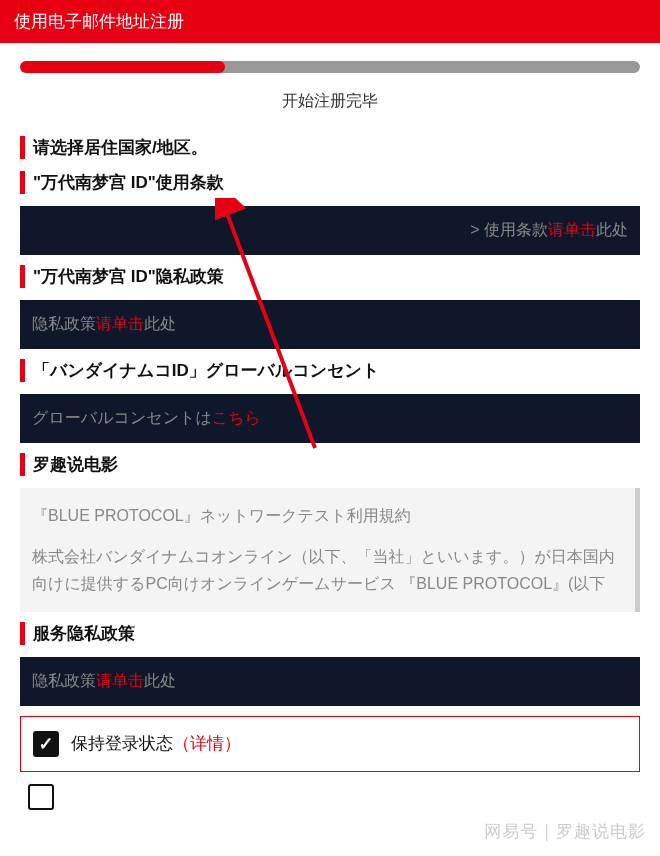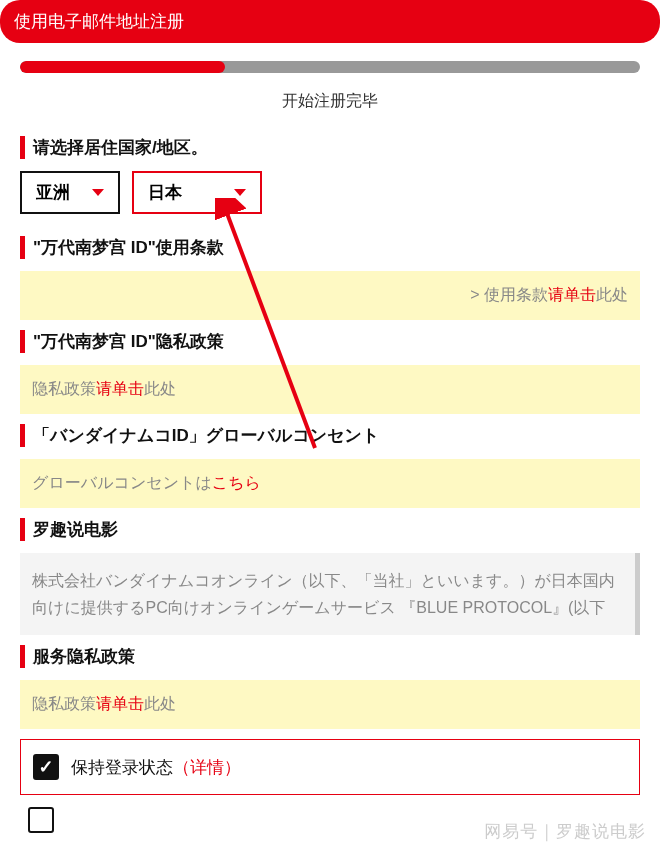--- a/index.html
+++ b/index.html
@@ -13,21 +13,20 @@
       width: 660px;
       height: 856px;
       overflow: hidden;
       position: relative;
     }
     .header {
       background: #e60012;
       color: #fff;
       padding: 10px 14px;
       font-size: 17px;
-      border-radius: 20px;
     }
     .content {
       padding: 18px 20px;
     }
     .progress-bar {
       height: 12px;
       background: #999;
       border-radius: 6px;
       overflow: hidden;
       margin-bottom: 18px;
@@ -76,21 +75,21 @@
     }
     .caret {
       width: 0;
       height: 0;
       border-left: 6px solid transparent;
       border-right: 6px solid transparent;
       border-top: 7px solid #e60012;
       margin-left: 16px;
     }
     .section-box {
-      background: #fef9c3;
+      background: #0f172a;
       padding: 14px 12px;
       font-size: 16px;
       color: #888;
       margin-bottom: 10px;
     }
     .section-box.right {
       text-align: right;
     }
     .link-red {
       color: #e60012;
@@ -165,48 +164,39 @@
 <div class="content">
   <div class="progress-bar">
     <div class="progress-fill"></div>
   </div>
   <div class="progress-labels">
     <span>开始注册</span>
     <span>完毕</span>
   </div>
 
   <div class="section-title">请选择居住国家/地区。</div>
-  <div class="dropdowns">
-    <div class="dropdown">
-      <span>亚洲</span>
-      <span class="caret"></span>
-    </div>
-    <div class="dropdown highlight">
-      <span>日本</span>
-      <span class="caret"></span>
-    </div>
-  </div>
 
   <div class="section-title">"万代南梦宫 ID"使用条款</div>
   <div class="section-box right">
     <span>&gt; 使用条款</span><span class="link-red">请单击</span><span>此处</span>
   </div>
 
   <div class="section-title">"万代南梦宫 ID"隐私政策</div>
   <div class="section-box">
     <span>隐私政策</span><span class="link-red">请单击</span><span>此处</span>
   </div>
 
   <div class="section-title">「バンダイナムコID」グローバルコンセント</div>
   <div class="section-box">
     <span>グローバルコンセントは</span><span class="link-red">こちら</span>
   </div>
 
   <div class="section-title">罗趣说电影</div>
   <div class="terms-box">
+    <div style="margin-bottom:14px;">『BLUE PROTOCOL』ネットワークテスト利用規約</div>
     <div>株式会社バンダイナムコオンライン（以下、「当社」といいます。）が日本国内向けに提供するPC向けオンラインゲームサービス 『BLUE PROTOCOL』(以下</div>
   </div>
 
   <div class="section-title">服务隐私政策</div>
   <div class="section-box">
     <span>隐私政策</span><span class="link-red">请单击</span><span>此处</span>
   </div>
 
   <div class="checkbox-row bordered">
     <div class="checkbox checked"></div>

